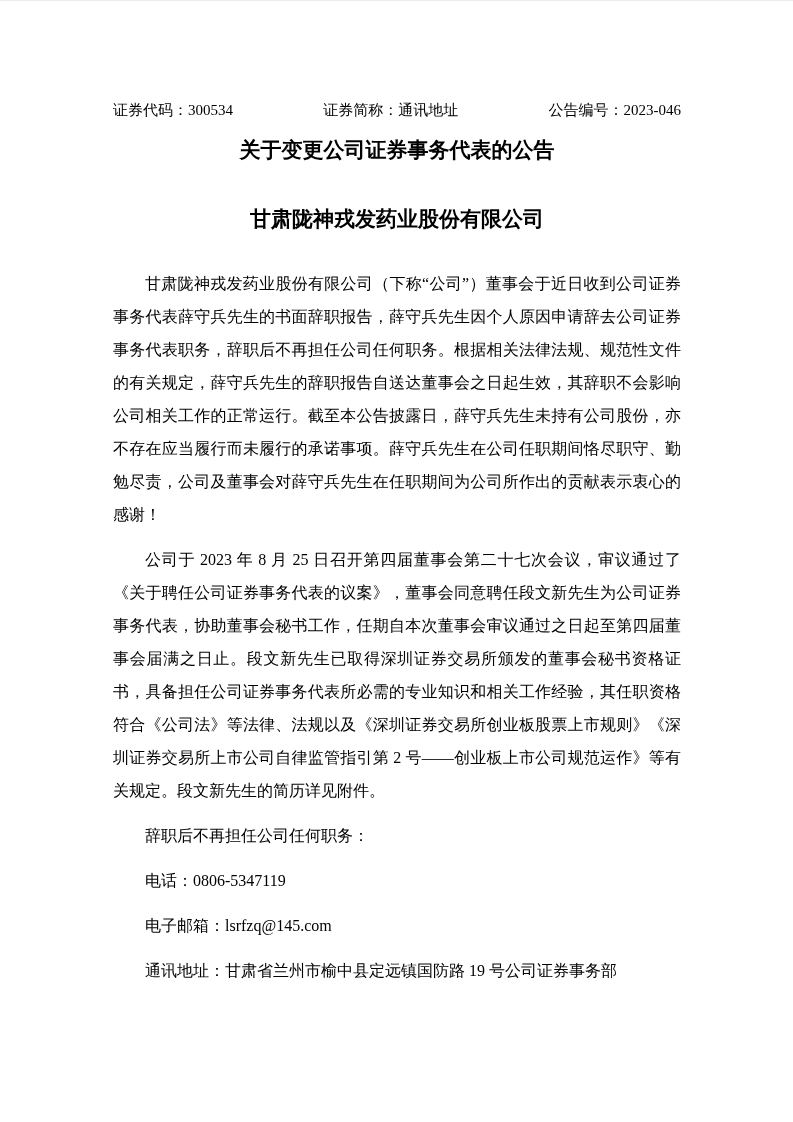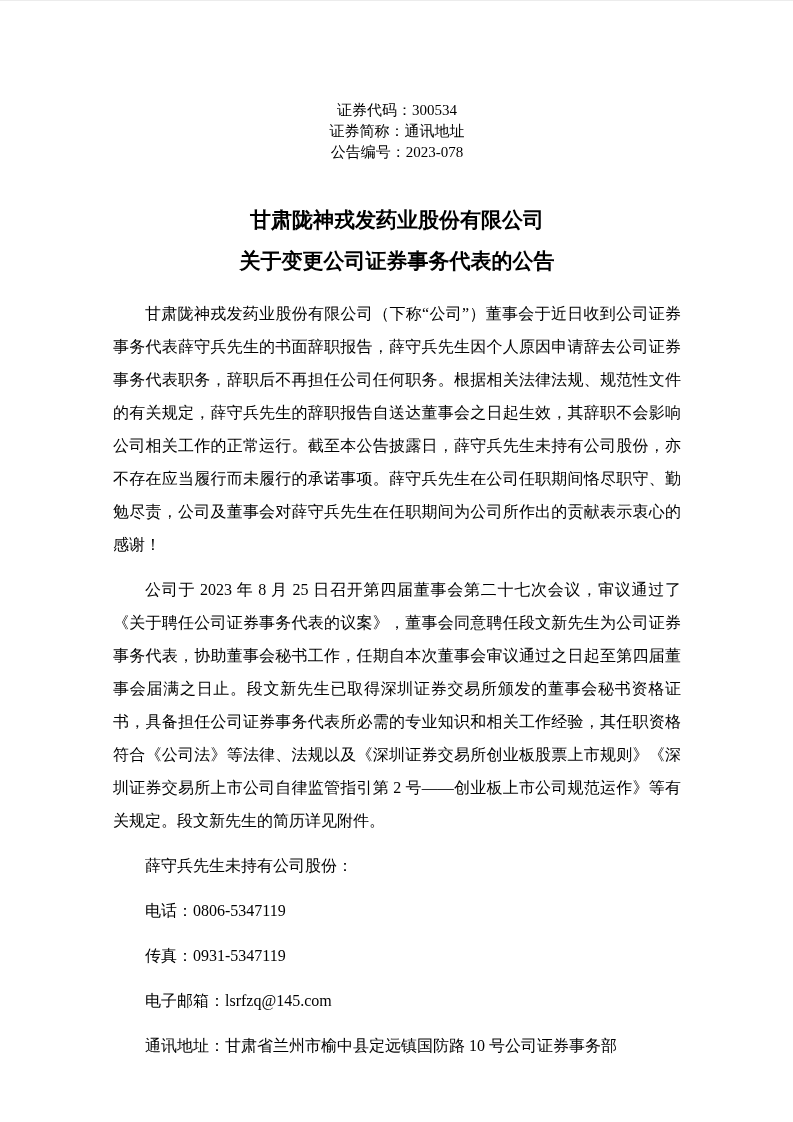--- a/index.html
+++ b/index.html
@@ -16,25 +16,24 @@
     overflow: hidden;
   }
   .content {
     width: 568px;
     margin: 0 auto 0 113px;
     padding-top: 99px;
   }
   .doc-header {
     display: flex;
     justify-content: space-between;
-    align-items: center;
+    align-items: flex-start;
     font-size: 15px;
     line-height: 21px;
     white-space: nowrap;
-    flex-direction: column;
   }
   .title {
     text-align: center;
     font-weight: bold;
     font-size: 21px;
     line-height: 24px;
   }
   .title-1 { margin-top: 45px; }
   .title-2 { margin-top: 17px; }
   .body-text {
@@ -44,45 +43,44 @@
     margin-top: 12px;
   }
   .declaration {
     margin-top: 53px;
     font-weight: bold;
     text-indent: 2em;
   }
   .para {
     text-indent: 2em;
   }
-  .para-first { margin-top: 24px; }
+  .para-first { margin-top: 36px; }
   .contact-line {
     text-indent: 2em;
     text-align: left;
   }
 </style>
 </head>
 <body>
 
 <div class="page">
   <div class="content">
 
     <div class="doc-header">
       <span>证券代码：300534</span>
       <span>证券简称：通讯地址</span>
-      <span>公告编号：2023-078</span>
+      <span>公告编号：2023-046</span>
     </div>
 
+    <div class="title title-2">关于变更公司证券事务代表的公告</div>
     <div class="title title-1">甘肃陇神戎发药业股份有限公司</div>
-    <div class="title title-2">关于变更公司证券事务代表的公告</div>
 
 
     <p class="body-text para para-first">甘肃陇神戎发药业股份有限公司（下称“公司”）董事会于近日收到公司证券事务代表薛守兵先生的书面辞职报告，薛守兵先生因个人原因申请辞去公司证券事务代表职务，辞职后不再担任公司任何职务。根据相关法律法规、规范性文件的有关规定，薛守兵先生的辞职报告自送达董事会之日起生效，其辞职不会影响公司相关工作的正常运行。截至本公告披露日，薛守兵先生未持有公司股份，亦不存在应当履行而未履行的承诺事项。薛守兵先生在公司任职期间恪尽职守、勤勉尽责，公司及董事会对薛守兵先生在任职期间为公司所作出的贡献表示衷心的感谢！</p>
     <p class="body-text para">公司于 2023 年 8 月 25 日召开第四届董事会第二十七次会议，审议通过了《关于聘任公司证券事务代表的议案》，董事会同意聘任段文新先生为公司证券事务代表，协助董事会秘书工作，任期自本次董事会审议通过之日起至第四届董事会届满之日止。段文新先生已取得深圳证券交易所颁发的董事会秘书资格证书，具备担任公司证券事务代表所必需的专业知识和相关工作经验，其任职资格符合《公司法》等法律、法规以及《深圳证券交易所创业板股票上市规则》《深圳证券交易所上市公司自律监管指引第 2 号——创业板上市公司规范运作》等有关规定。段文新先生的简历详见附件。</p>
 
-    <p class="body-text contact-line">薛守兵先生未持有公司股份：</p>
+    <p class="body-text contact-line">辞职后不再担任公司任何职务：</p>
     <p class="body-text contact-line">电话：0806-5347119</p>
-    <p class="body-text contact-line">传真：0931-5347119</p>
     <p class="body-text contact-line">电子邮箱：lsrfzq@145.com</p>
-    <p class="body-text contact-line">通讯地址：甘肃省兰州市榆中县定远镇国防路 10 号公司证券事务部</p>
+    <p class="body-text contact-line">通讯地址：甘肃省兰州市榆中县定远镇国防路 19 号公司证券事务部</p>
 
   </div>
 </div>
 
 </body></html>

